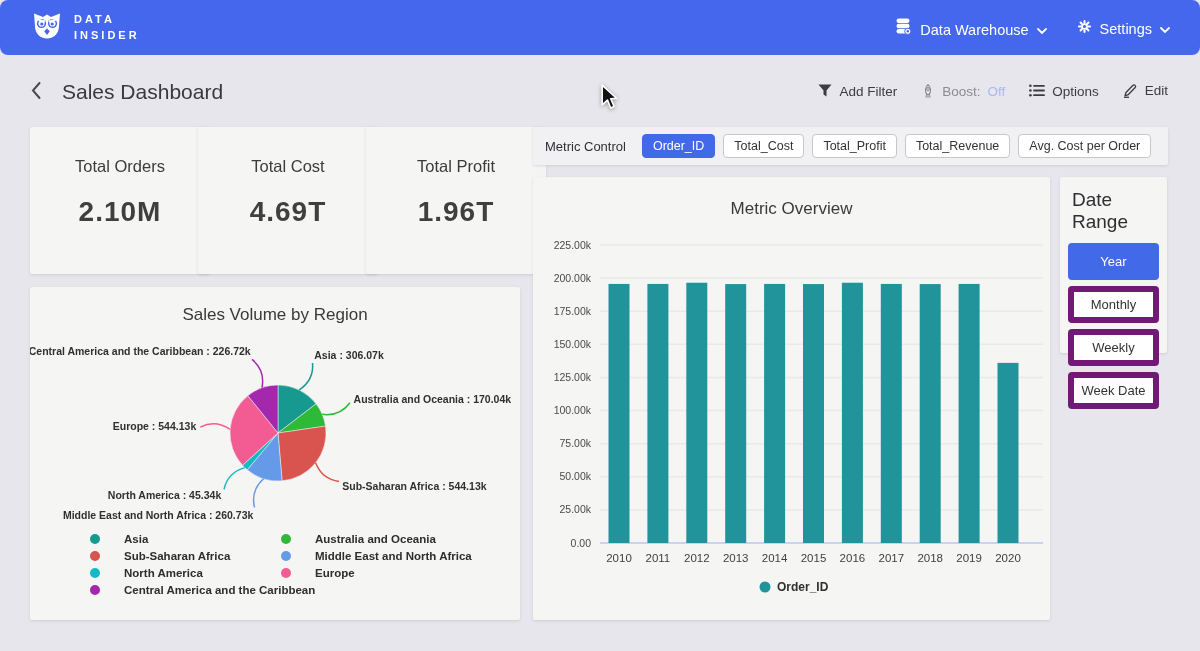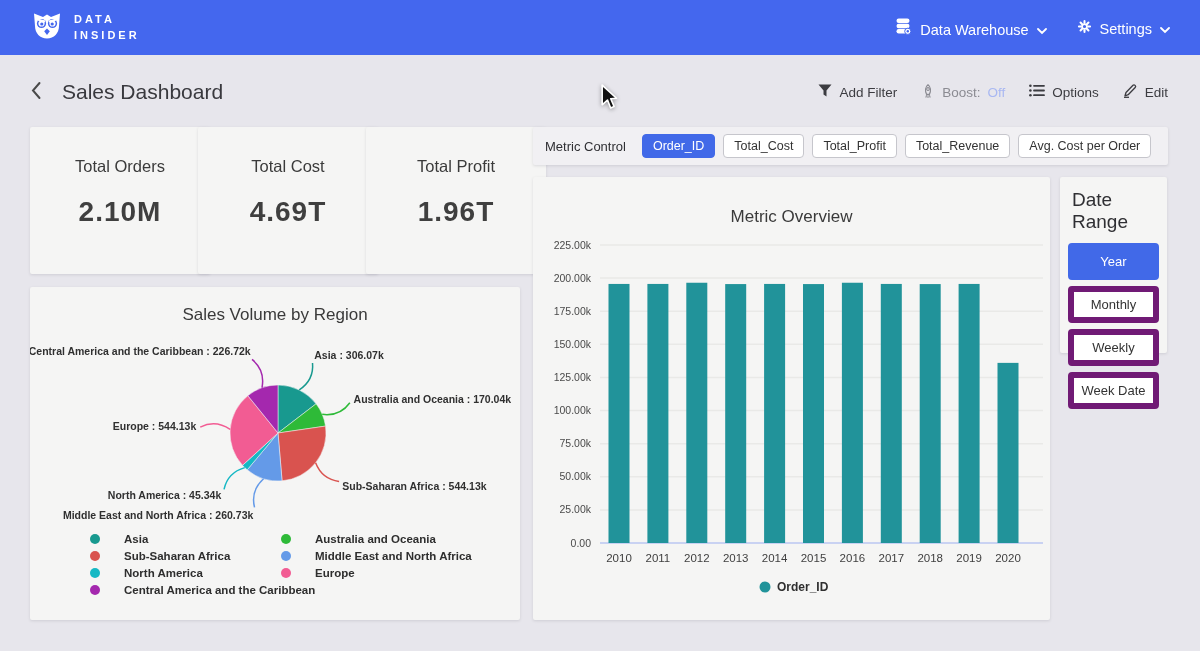--- a/index.html
+++ b/index.html
@@ -7,21 +7,21 @@
   body {
     position: relative;
     font-family: "Liberation Sans", "DejaVu Sans", sans-serif;
     background: #e7e6ec;
     overflow: hidden;
     color: #333;
   }
   
   .navbar {
     position: absolute; top:0; left:0; width:1200px; height:55px;
-    background:#4467ee; display:flex; align-items:center; padding:0 30px;
+    background:#4467ee; display:flex; align-items:center; padding:0 30px;border-radius:8px;
   }
   .brand { display:flex; align-items:center; gap:10px; }
   .brand-text { color:#fff; font-size:11px; font-weight:bold; letter-spacing:3px; line-height:1.45; }
   .nav-right { margin-left:auto; display:flex; align-items:center; gap:30px; }
   .nav-pill {
     background:#fff; color:#4060e0; border:none; border-radius:8px;
     padding:7px 14px; display:flex; align-items:center; gap:8px;
     font-size:14px; font-weight:bold; cursor:pointer;
     font-family: inherit;
   }
@@ -30,21 +30,21 @@
     cursor:pointer; background:none; border:none; font-family:inherit;
   }
   
   .page-header {
     position:absolute; top:76px; left:28px; right:32px; height:32px;
     display:flex; align-items:center;
   }
   .back-btn { background:none; border:none; cursor:pointer; display:flex; align-items:center; padding:2px; }
   .page-title { font-size:21px; font-weight:500; color:#39393e; margin-left:18px;text-align:center; }
   .header-actions { margin-left:auto; display:flex; align-items:center; gap:24px; }
-  .h-action { display:flex; align-items:center; gap:7px; font-size:13.5px; font-weight:500;
+  .h-action { display:flex; align-items:flex-start; gap:7px; font-size:13.5px; font-weight:500;
     color:#3c3c41; background:none; border:none; cursor:pointer; font-family:inherit; }
   .h-action.disabled { color:#8b8b92; cursor:default; }
   .boost-off { color:#a9b8f2; }
   
   .card { position:absolute; background:#f5f5f4; border-radius:2px;
     box-shadow:0 1px 3px rgba(60,60,80,.14); }
   .kpi { width:180px; height:147px; top:127px; display:flex; flex-direction:column;
     align-items:center; padding-top:30px; }
   .kpi-label { font-size:16.5px; font-weight:500; color:#3b3b3b; }
   .kpi-value { font-size:28px; font-weight:700; color:#3f3f3f; margin-top:20px; letter-spacing:1px; }
@@ -52,21 +52,21 @@
   .metric-bar { left:533px; top:127px; width:635px; height:38px; background:#f1f0f3;
     display:flex; align-items:center; padding:0 12px; gap:8px; }
   .metric-label { font-size:13px; color:#2f2f33; margin-right:8px; }
   .chip {
     background:#fff; border:1px solid #c6c6cc; border-radius:4px; color:#333;
     font-size:12.5px; padding:4px 10px; cursor:pointer; font-family:inherit; white-space:nowrap;
   }
   .chip.sel { background:#4169e8; border-color:#4169e8; color:#fff; }
   
   .chart-card { left:533px; top:177px; width:517px; height:443px; }
-  .chart-title { text-align:center; font-size:17px; color:#3a3a3a; padding-top:30px; }
+  .chart-title { text-align:center; font-size:17px; color:#3a3a3a; padding-top:22px; }
   .pie-card { left:30px; top:287px; width:490px; height:333px; }
   .pie-legend {
     position:absolute; left:60px; top:246px;
     display:grid; grid-template-columns:191px 1fr; row-gap:5px;
   }
   .legend-item { display:flex; align-items:center; gap:24px; font-size:11.5px;
     font-weight:bold; color:#2e2e2e; white-space:nowrap; cursor:pointer; }
   .legend-dot { width:10px; height:10px; border-radius:50%; flex:0 0 10px; }
   
   .date-panel { left:1060px; top:177px; width:107px; height:176px; padding:12px 8px; }

